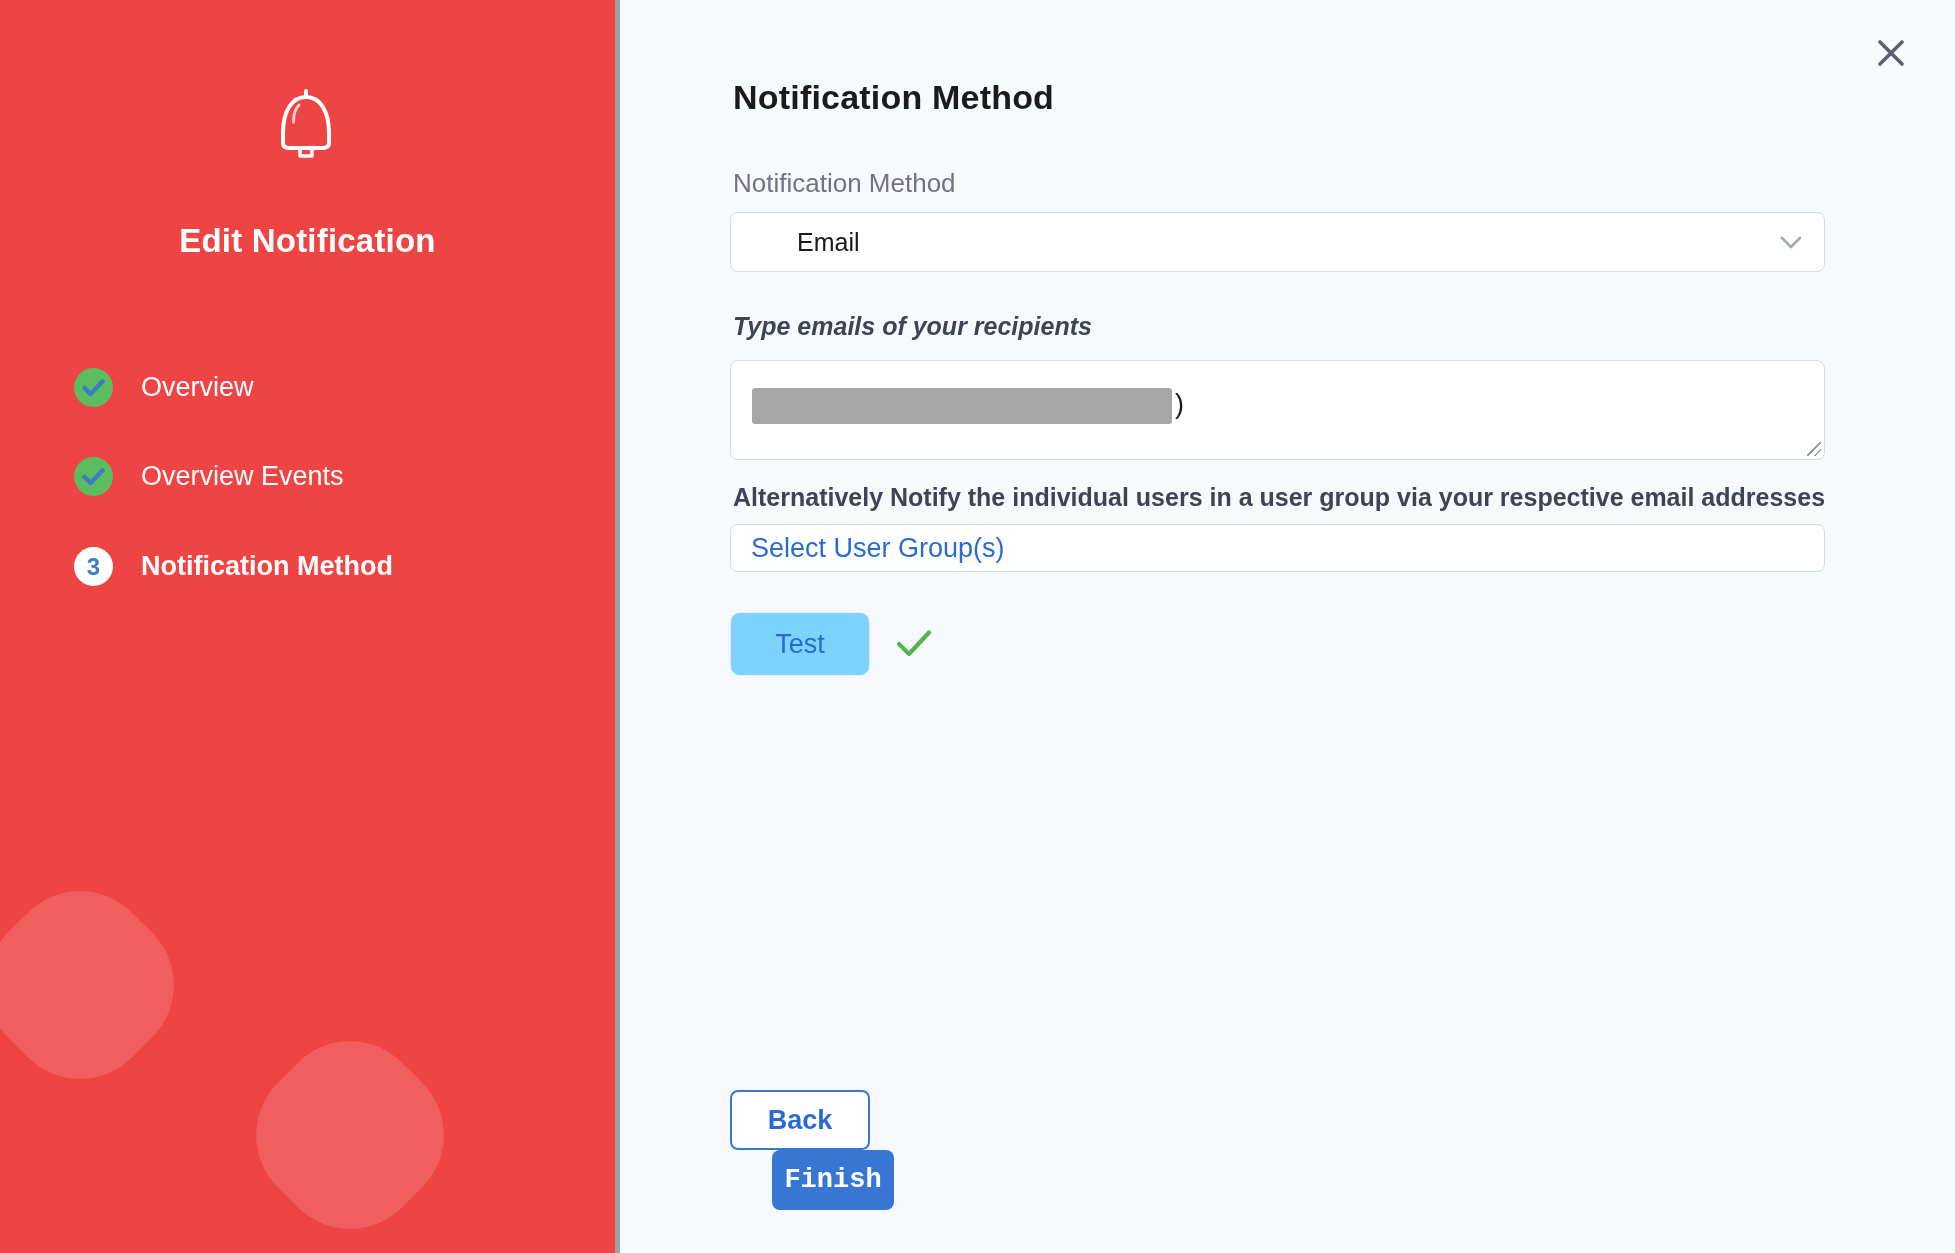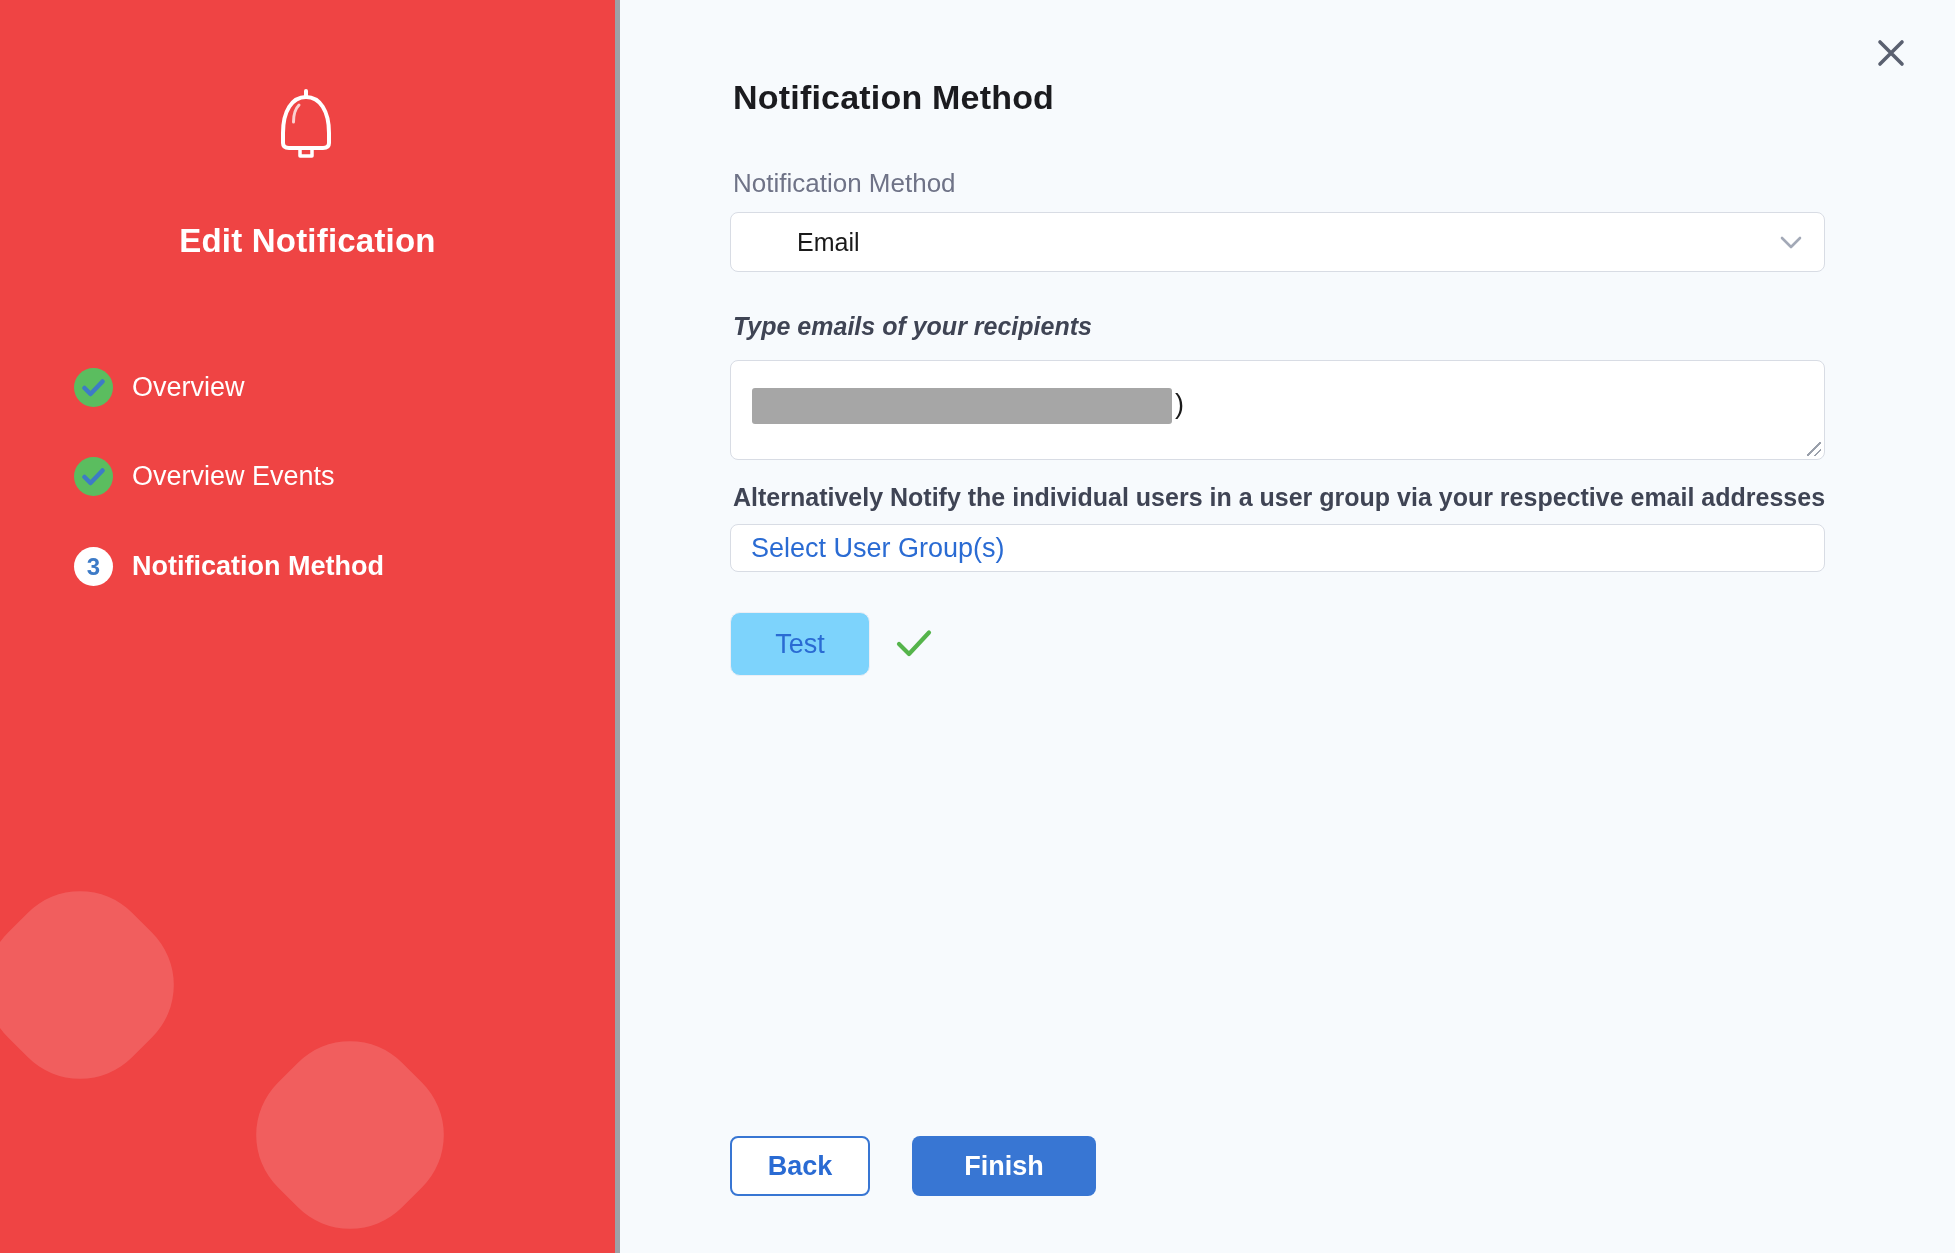--- a/index.html
+++ b/index.html
@@ -26,21 +26,21 @@
     letter-spacing:0.2px;
   }
   .step-row { position:absolute; left:74px; height:39px; display:flex; align-items:center; cursor:pointer; }
   .step-row.r1 { top:368px; } .step-row.r2 { top:457px; } .step-row.r3 { top:547px; }
   .step-circle {
     width:39px; height:39px; border-radius:50%; flex:0 0 39px;
     display:flex; align-items:center; justify-content:center;
   }
   .step-circle.done { background:#5BBD5F; }
   .step-circle.active { background:#FFFFFF; color:#3D7BC7; font-size:24px; font-weight:700; }
-  .step-label { margin-left:19px; color:#FFFFFF; font-size:27px; font-weight:400; white-space:nowrap; }
+  .step-label { margin-left:28px; color:#FFFFFF; font-size:27px; font-weight:400; white-space:nowrap; }
   .step-label.bold { font-weight:700; }
 
   
   .wm {
     position:absolute; width:150px; height:150px;
     border:88px solid rgba(255,255,255,0.14); border-radius:74px;
     transform:rotate(45deg);
   }
   .wm.a { left:-8px;  top:897px; }
   .wm.b { left:262px; top:1047px; }
@@ -98,27 +98,27 @@
   .usergroup-box .link { font-size:27px; font-weight:500; color:#2A6BD3; }
 
   .test-row { position:absolute; left:0; top:612px; height:64px; display:flex; align-items:center; }
   .test-btn {
     width:140px; height:64px; background:#7dd3fc; border:1px solid #EBEEF5; border-radius:10px;
     display:flex; align-items:center; justify-content:center;
     font-size:27px; font-weight:500; color:#2A6BD3; cursor:pointer;
   }
   .test-check { margin-left:26px; width:36px; height:30px; }
 
-  .footer { position:absolute; left:0; top:1136px; display:flex; }
+  .footer { position:absolute; left:0; top:1090px; display:flex;flex-direction:column; }
   .btn {
     height:60px; border-radius:8px; font-size:27px; font-weight:700;
     display:flex; align-items:center; justify-content:center; cursor:pointer;
   }
   .btn-back { width:140px; background:#FFFFFF; border:2px solid #3876D3; color:#2A6BD3; }
-  .btn-finish { width:184px; background:#3876D3; border:none; color:#FFFFFF; margin-left:42px; }
+  .btn-finish { width:122px; background:#3876D3; border:none; color:#FFFFFF; margin-left:42px;font-family:Liberation Mono, monospace; }
 </style>
 </head>
 <body>
 
 <div class="sidebar">
   <div class="wm a"></div>
   <div class="wm b"></div>
 
   <div class="bell-wrap">
     <svg viewBox="0 0 68 80" width="68" height="80" fill="none">

